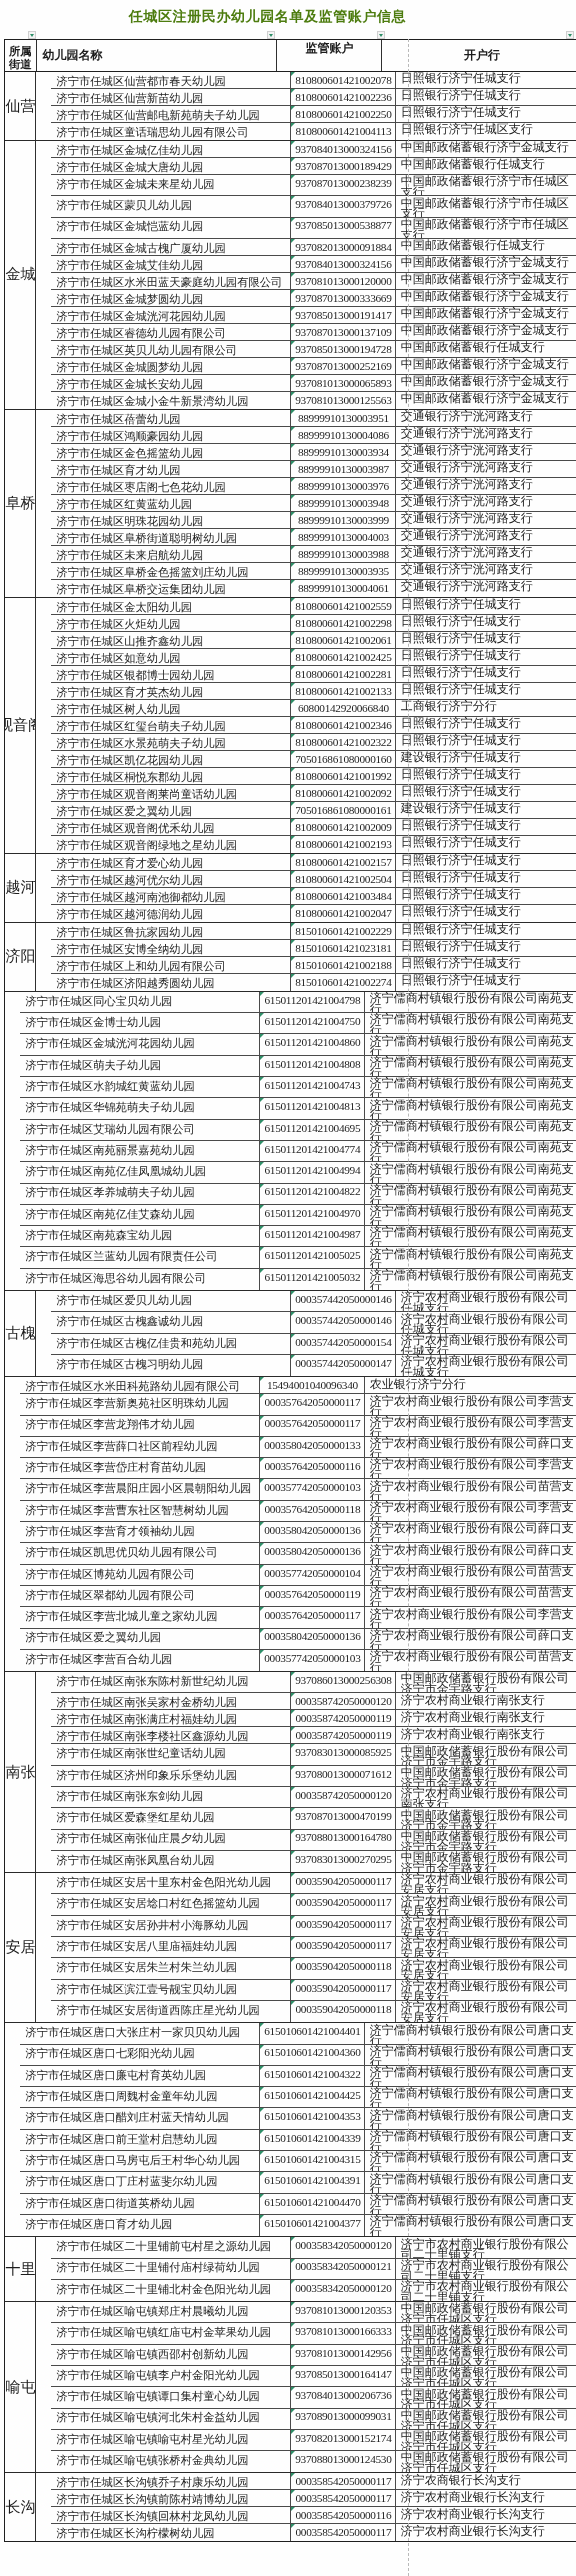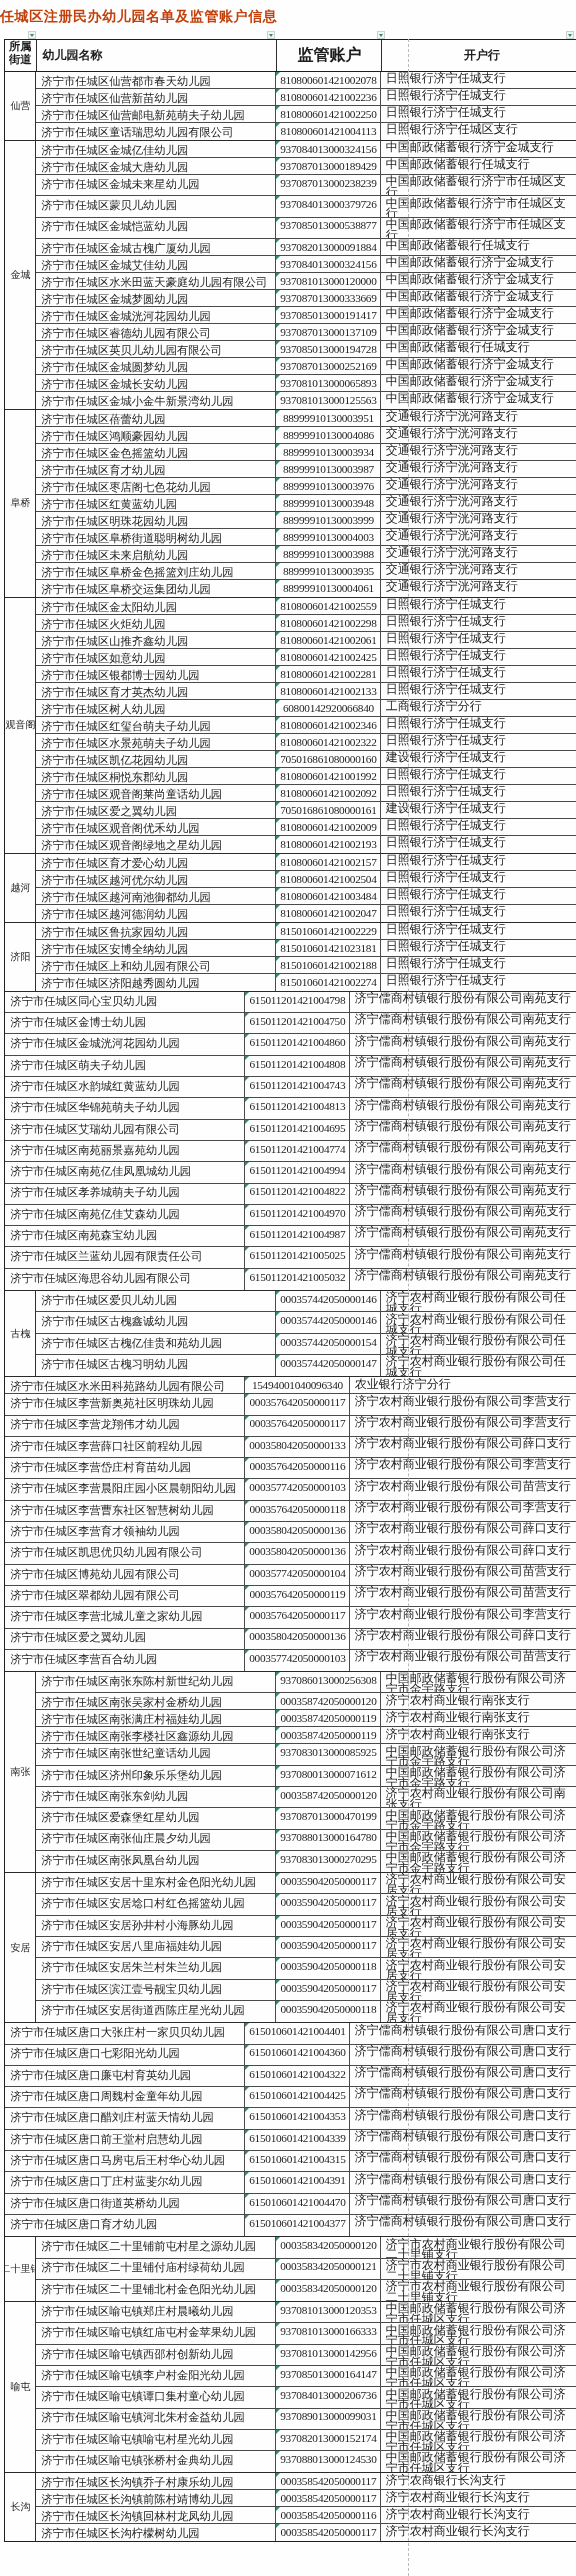--- a/index.html
+++ b/index.html
@@ -2,48 +2,48 @@
 <html style="font-size:10px"><head>
 <meta charset="utf-8">
 <style>
   html,body{margin:0;padding:0;}
   body{
     width:576px;height:2576px;position:relative;background:#fefefe;
     font-family:"Liberation Serif","DejaVu Serif",serif;color:#1c1c1c;
     overflow:hidden;
   }
   .title{
-    position:absolute;top:8.2px;left:0;width:535px;
-    font-size:14px;font-weight:bold;letter-spacing:0.6px;color:#c2410c;
+    position:absolute;top:8.2px;left:0;width:535px;text-align:center;
+    font-size:14px;font-weight:bold;letter-spacing:0.6px;color:#4d7c0f;
   }
   .filter-btn{
     position:absolute;top:31px;width:8.2px;height:7.5px;background:#f4f4f4;
     border:0.6px solid #cfcfcf;box-sizing:border-box;cursor:pointer;
   }
   .filter-btn::after{
     content:"";position:absolute;left:1.3px;top:1.9px;width:0;height:0;
     border-left:2.5px solid transparent;border-right:2.5px solid transparent;
     border-top:3.1px solid #2e8f68;
   }
   .tablewrap{
     position:absolute;left:4.4px;top:39px;width:572px;
     border:0.9px solid #1f1f1f;box-sizing:content-box;background:transparent;
   }
   .header{display:flex;height:31px;border-bottom:0.9px solid #1f1f1f;font-weight:bold;}
   .h-street{flex:0 0 31px;border-right:0.6px solid #2f2f2f;font-size:11.3px;line-height:13px;
-    display:flex;align-items:flex-start;justify-content:center;text-align:left;overflow:hidden;}
+    display:flex;align-items:flex-end;justify-content:center;text-align:left;overflow:hidden;}
   .h-street span{width:24px;}
   .h-name{flex:0 0 240px;border-right:0.6px solid #2f2f2f;font-size:12px;display:flex;align-items:center;padding-left:5px;box-sizing:border-box;}
-  .h-acct{flex:0 0 105px;border-right:0.6px solid #2f2f2f;font-size:16px;display:flex;align-items:center;justify-content:center;box-sizing:border-box;}
+  .h-acct{flex:0 0 105px;border-right:0.6px solid #2f2f2f;font-size:12px;display:flex;align-items:flex-start;justify-content:center;box-sizing:border-box;}
   .h-bank{flex:1;font-size:12px;display:flex;align-items:center;padding-left:4.4px;box-sizing:border-box;justify-content:center;}
   .group{display:flex;border-bottom:0.6px solid #2a2a2a;}
   .group:last-child{border-bottom:none;}
   .street{flex:0 0 31px;border-right:0.6px solid #2f2f2f;display:flex;align-items:center;justify-content:center;
-    font-size:10px;white-space:nowrap;overflow:hidden;box-sizing:border-box;}
-  .grows{flex:1;display:flex;flex-direction:column;min-width:0;}
+    font-size:15px;white-space:nowrap;overflow:hidden;box-sizing:border-box;}
+  .grows{flex:1;display:flex;flex-direction:column;min-width:0;margin-left:15px;}
   .row{display:flex;border-bottom:0.6px solid #4a4a4a;height:17px;box-sizing:border-box;}
   .row.tall{height:21.3px;}
   .row:last-child{border-bottom:none;}
   .cell{position:relative;overflow:hidden;box-sizing:border-box;}
   .name{flex:0 0 240px;font-size:11.3px;padding:1.9px 0 0 5px;white-space:nowrap;border-right:0.6px solid #4a4a4a;}
   .acct{flex:0 0 105px;font-size:11.3px;text-align:center;padding-top:1.9px;white-space:nowrap;border-right:0.6px solid #4a4a4a;letter-spacing:-0.3px;}
   .bank{flex:1;font-size:12px;line-height:10.7px;padding:1.3px 0 0 4.4px;}
   .flag{position:absolute;left:0;top:0;width:0;height:0;
     border-top:4.4px solid #2e8f68;border-right:4.4px solid transparent;}
   .pagebreak{position:absolute;left:408px;top:39px;height:2537px;width:0;

